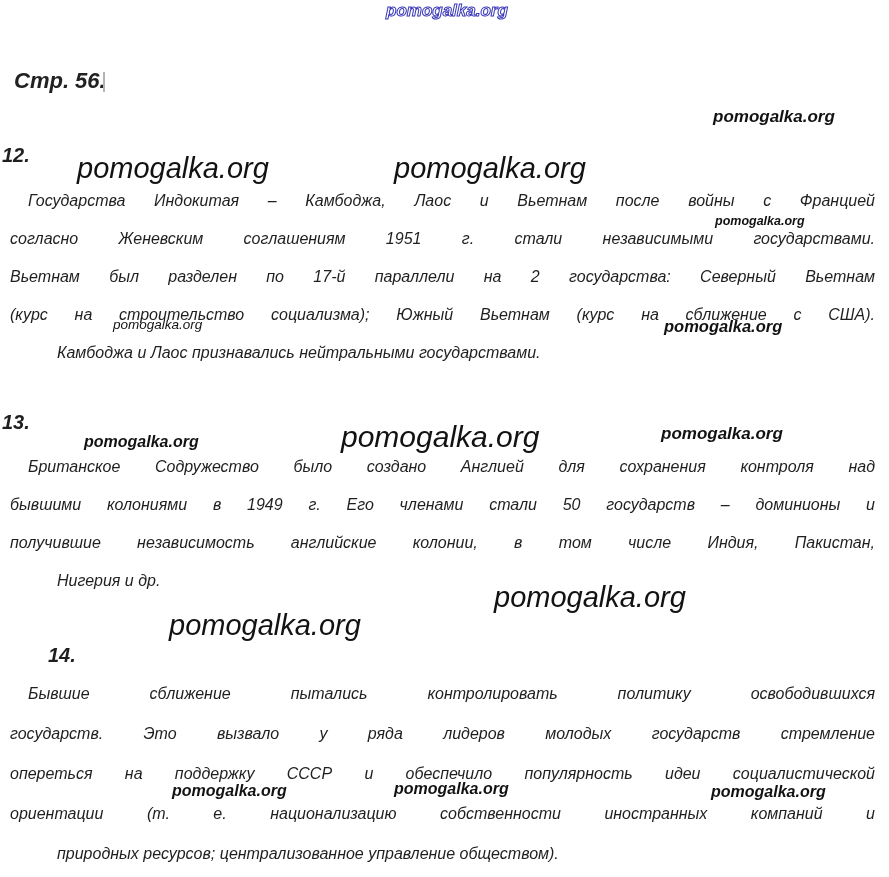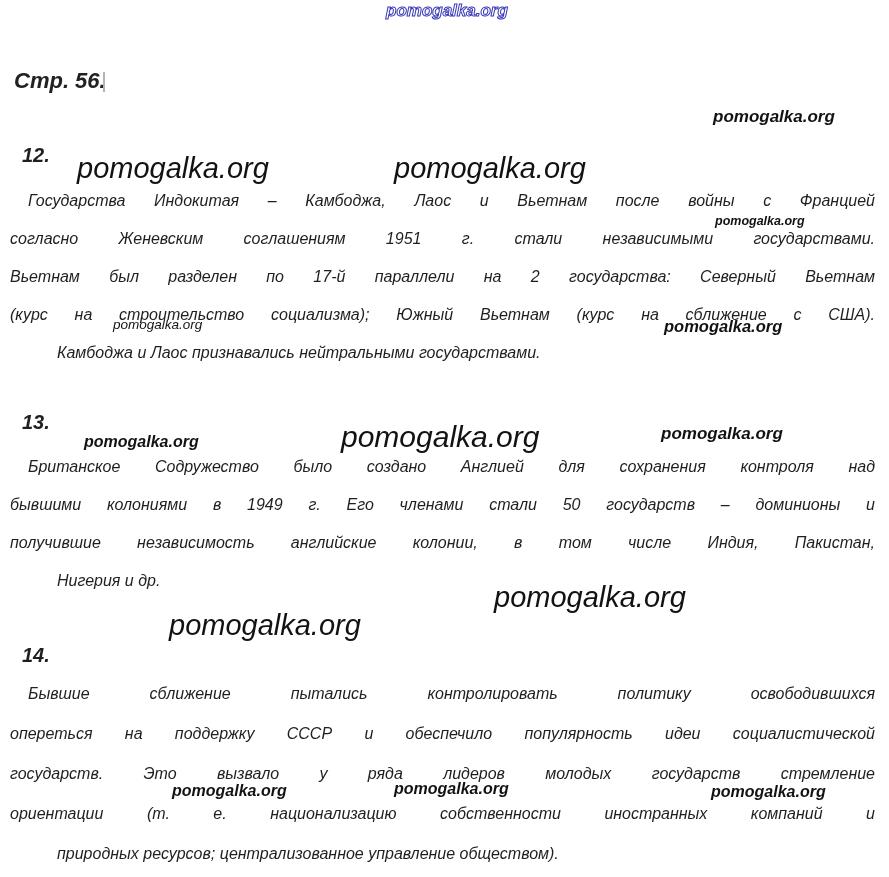--- a/index.html
+++ b/index.html
@@ -36,26 +36,26 @@
   
   .page-heading{
     position:absolute;left:14px;top:68px;
     font-size:22px;font-weight:700;line-height:26px;color:#222;
   }
   .caret{
     position:absolute;left:103px;top:72px;
     width:2px;height:20px;background:#b4b4b4;
   }
   .sec-num{
-    position:absolute;left:22px;
+    position:absolute;left:2px;
     font-size:20px;font-weight:600;line-height:22px;color:#1f1f1f;
   }
   #sec-12{top:144px;}
   #sec-13{top:411px;}
-  #sec-14{top:644px;}
+  #sec-14{top:644px;margin-left:46px;}
   
   .wm{
     position:absolute;
     color:#121212;
     white-space:nowrap;
     line-height:1.15;
     letter-spacing:0;
   }
   .wm-outline{
     color:#ffffff;
@@ -115,19 +115,19 @@
   <div class="para" id="para-13">
     <div class="ln first">Британское Содружество было создано Англией для сохранения контроля над</div>
     <div class="ln">бывшими колониями в 1949 г. Его членами стали 50 государств – доминионы и</div>
     <div class="ln">получившие независимость английские колонии, в том числе Индия, Пакистан,</div>
     <div class="ln last">Нигерия и др.</div>
   </div>
 
   <div class="sec-num" id="sec-14">14.</div>
   <div class="para lh40" id="para-14">
     <div class="ln first">Бывшие сближение пытались контролировать политику освободившихся</div>
+    <div class="ln">государств. Это вызвало у ряда лидеров молодых государств стремление</div>
     <div class="ln">опереться на поддержку СССР и обеспечило популярность идеи социалистической</div>
-    <div class="ln">государств. Это вызвало у ряда лидеров молодых государств стремление</div>
     <div class="ln">ориентации (т. е. национализацию собственности иностранных компаний и</div>
     <div class="ln last">природных ресурсов; централизованное управление обществом).</div>
   </div>
 
 </div>
 
 </body></html>

